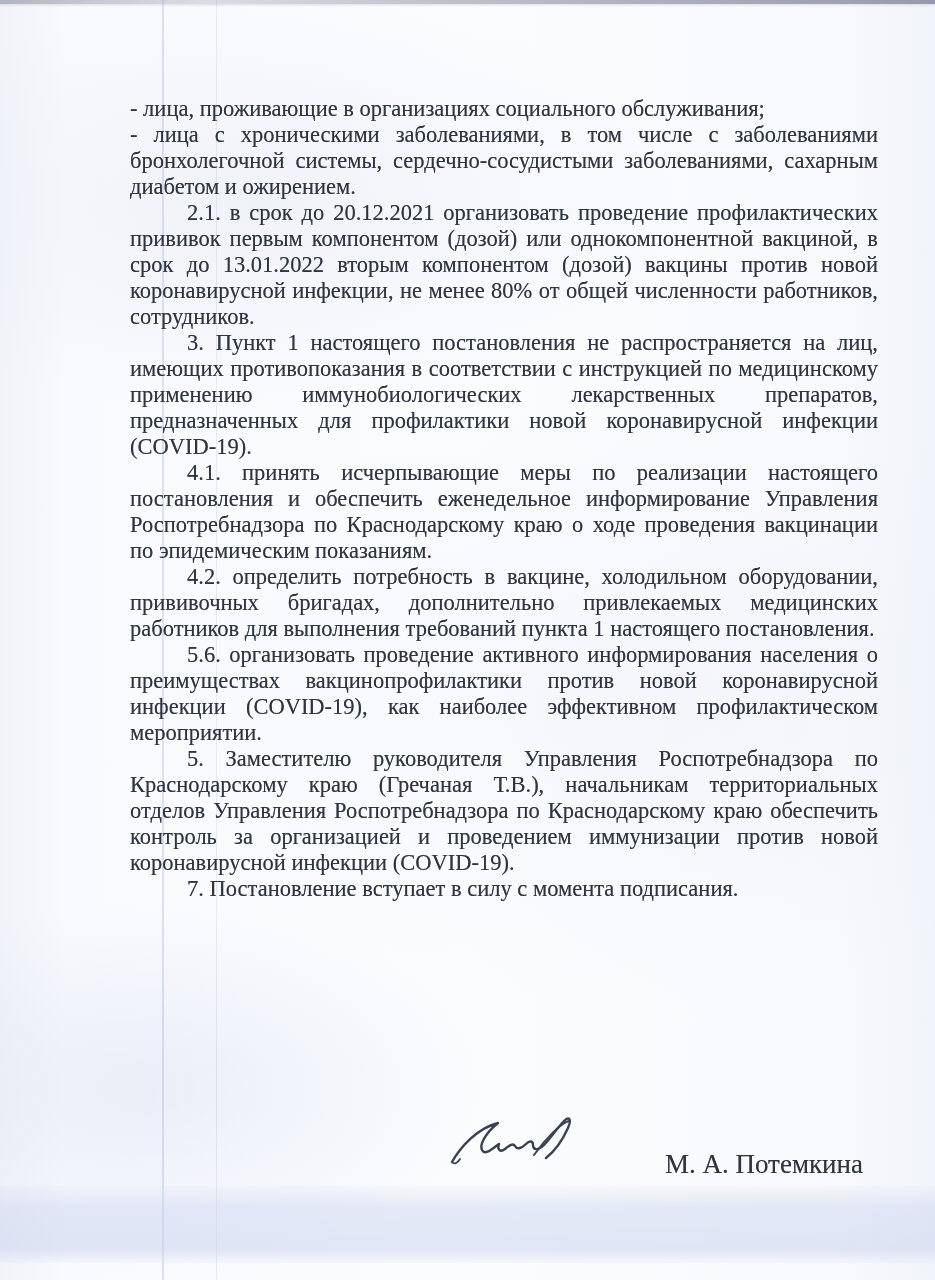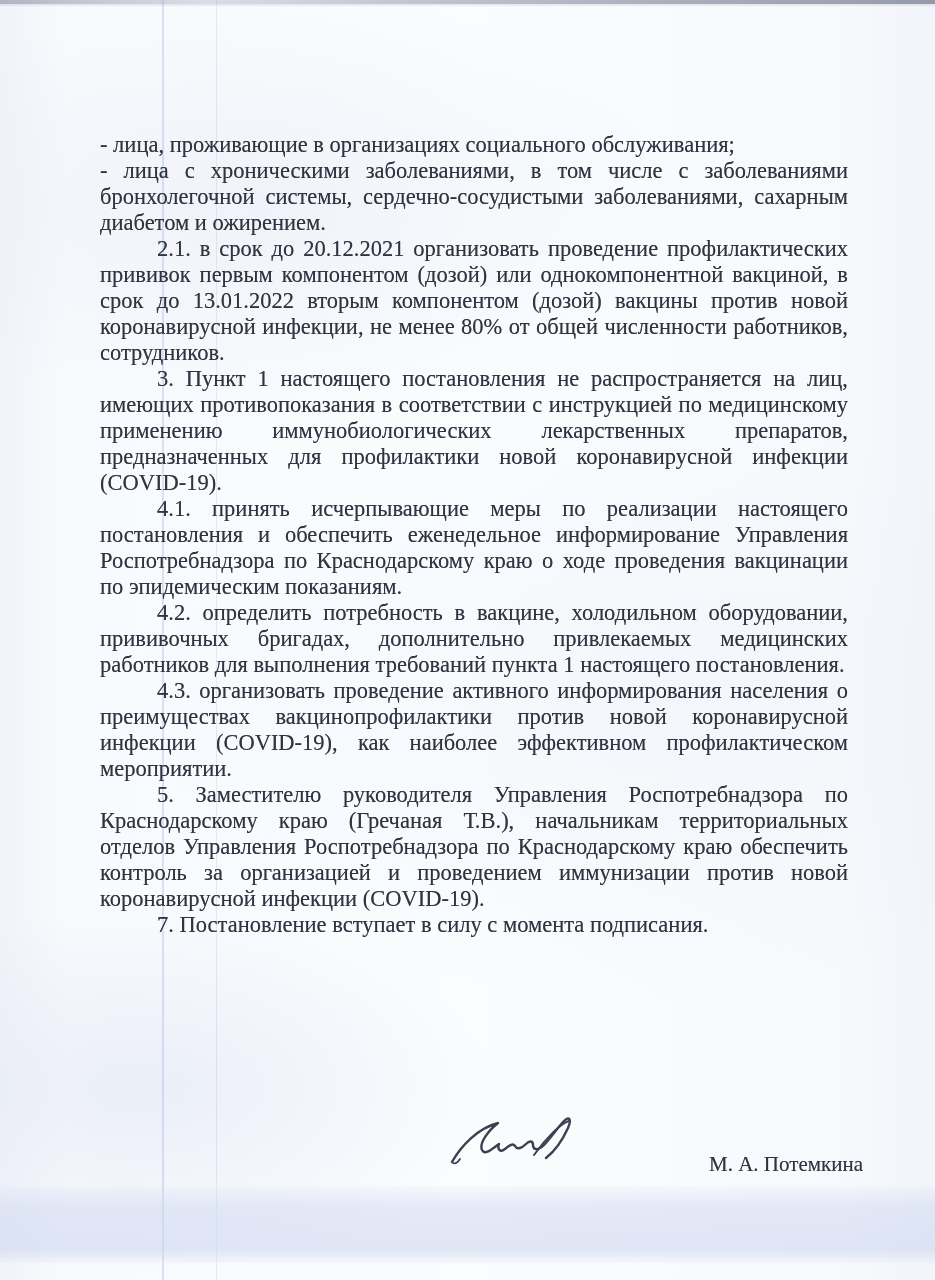--- a/index.html
+++ b/index.html
@@ -66,28 +66,27 @@
     background: linear-gradient(180deg,
       rgba(206,216,240,0.10) 0%,
       rgba(205,215,240,0.50) 28%,
       rgba(202,212,238,0.55) 82%,
       rgba(212,220,241,0.15) 100%);
   }
 
   
   .text-block {
     position: absolute;
-    left: 100px;
+    left: 130px;
     top: 96px;
     width: 748px;
     color: #2e3541;
     font-size: 22.5px;
     line-height: 26px;
     text-shadow: 0 0 0.6px rgba(46,53,65,0.55);
-    margin-top: 36px;
   }
   .text-block p {
     margin: 0;
     text-align: justify;
   }
   .text-block p.indent {
     text-indent: 57px;
   }
 
   
@@ -98,21 +97,21 @@
     width: 140px;
     height: 62px;
   }
   .sig-wrap svg { display: block; }
 
   .signatory {
     position: absolute;
     right: 72px;
     top: 1150px;
     color: #2e3541;
-    font-size: 21px;
+    font-size: 27px;
     line-height: 28px;
     text-shadow: 0 0 0.6px rgba(46,53,65,0.5);
     white-space: nowrap;
   }
 </style>
 </head>
 <body>
 
 <div class="scan-page">
 
@@ -122,21 +121,21 @@
   <div class="fold-line-b"></div>
   <div class="band-bottom"></div>
 
   <div class="text-block">
     <p>- лица, проживающие в организациях социального обслуживания;</p>
     <p>- лица с хроническими заболеваниями, в том числе с заболеваниями бронхолегочной системы, сердечно-сосудистыми заболеваниями, сахарным диабетом и ожирением.</p>
     <p class="indent">2.1. в срок до 20.12.2021 организовать проведение профилактических прививок первым компонентом (дозой) или однокомпонентной вакциной, в срок до 13.01.2022 вторым компонентом (дозой) вакцины против новой коронавирусной инфекции, не менее 80% от общей численности работников, сотрудников.</p>
     <p class="indent">3. Пункт 1 настоящего постановления не распространяется на лиц, имеющих противопоказания в соответствии с инструкцией по медицинскому применению иммунобиологических лекарственных препаратов, предназначенных для профилактики новой коронавирусной инфекции (COVID-19).</p>
     <p class="indent">4.1. принять исчерпывающие меры по реализации настоящего постановления и обеспечить еженедельное информирование Управления Роспотребнадзора по Краснодарскому краю о ходе проведения вакцинации по эпидемическим показаниям.</p>
     <p class="indent">4.2. определить потребность в вакцине, холодильном оборудовании, прививочных бригадах, дополнительно привлекаемых медицинских работников для выполнения требований пункта 1 настоящего постановления.</p>
-    <p class="indent">4.3. организовать проведение активного информирования населения о преимуществах вакцинопрофилактики против новой коронавирусной инфекции (COVID-19), как наиболее эффективном профилактическом мероприятии.</p>
+    <p class="indent">5.6. организовать проведение активного информирования населения о преимуществах вакцинопрофилактики против новой коронавирусной инфекции (COVID-19), как наиболее эффективном профилактическом мероприятии.</p>
     <p class="indent">5. Заместителю руководителя Управления Роспотребнадзора по Краснодарскому краю (Гречаная Т.В.), начальникам территориальных отделов Управления Роспотребнадзора по Краснодарскому краю обеспечить контроль за организацией и проведением иммунизации против новой коронавирусной инфекции (COVID-19).</p>
     <p class="indent">7. Постановление вступает в силу с момента подписания.</p>
   </div>
 
   <div class="sig-wrap">
     <svg width="140" height="62" viewBox="0 0 140 62" xmlns="http://www.w3.org/2000/svg">
       <g fill="none" stroke="#3a4152" stroke-width="2.4" stroke-linecap="round" stroke-linejoin="round">
         <path d="M4 52 C 13 36 30 18 50 13 C 40 21 31 33 34 40 C 37 46 45 38 51 34 C 49 39 52 43 57 39 C 62 35 65 33 67 36 C 69 40 74 38 78 34 C 82 30 85 31 85 35 C 85 40 90 41 96 35 C 103 28 110 17 116 11 C 121 6 124 9 120 18 C 115 29 107 41 98 48"></path>
         <path d="M86 45 C 98 28 113 13 121 11" stroke-width="2"></path>
         <path d="M12 49 C 10 52 7 54 5 53" stroke-width="1.8"></path>

